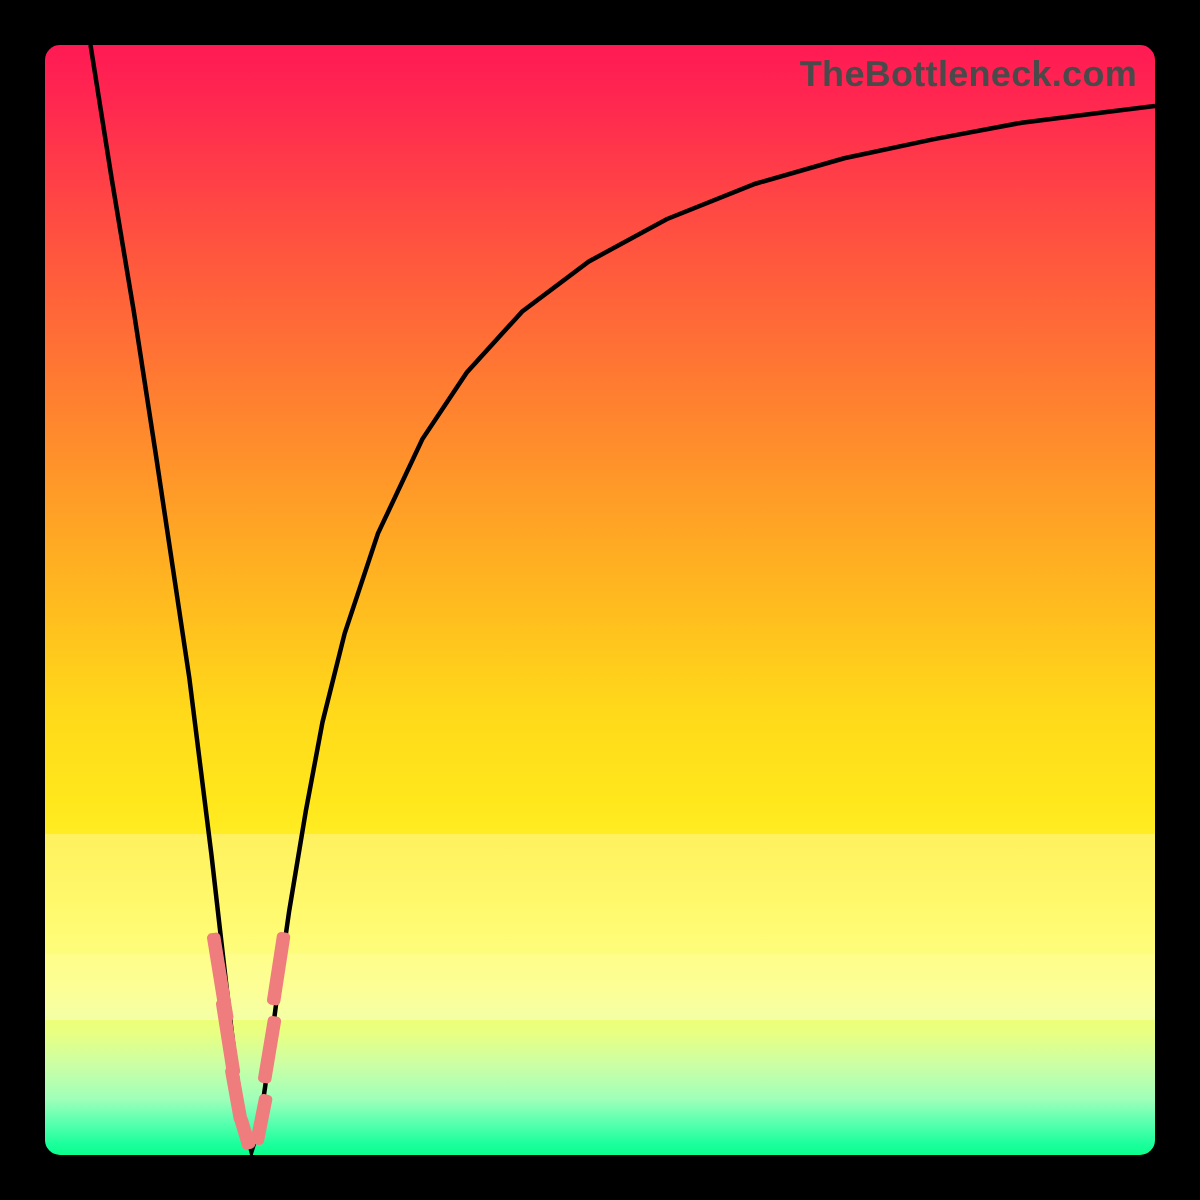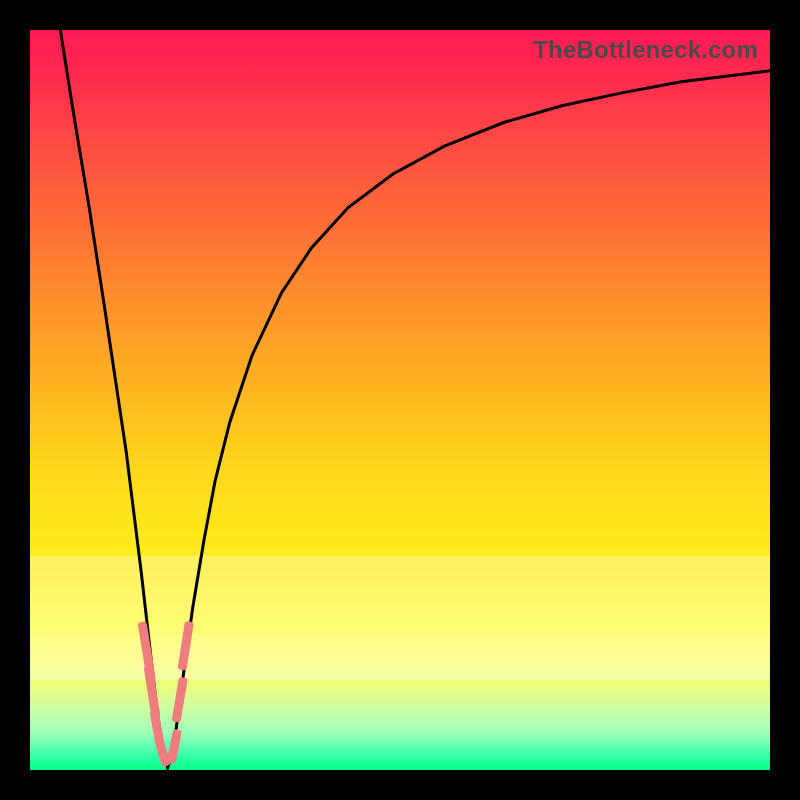--- a/index.html
+++ b/index.html
@@ -17,20 +17,21 @@
       #ffe71c 68%,
       #fff128 74%,
       #fffb3f 80%,
       #fbff5e 85%,
       #e8ff82 89%,
       #caffa6 92%,
       #9effba 95%,
       #5cffb0 97%,
       #1cff9c 99%,
       #0aff8c 100%);
+    border-radius:10px;
   }
   .wash{position:absolute;left:0;right:0;background:rgba(255,255,255,0.28)}
   .wash.a{bottom:134px;height:80px}
   .wash.b{bottom:90px;height:44px;background:rgba(255,255,255,0.35)}
   .curve{position:absolute;left:0;top:0;width:740px;height:740px}
   .watermark{position:absolute;top:6px;right:12px;color:#4a4a4a;font-size:24px;font-weight:600;letter-spacing:.2px}
   .dash{position:absolute;background:#ef7d7d;border-radius:3px}
 </style>
 </head>
 <body>

